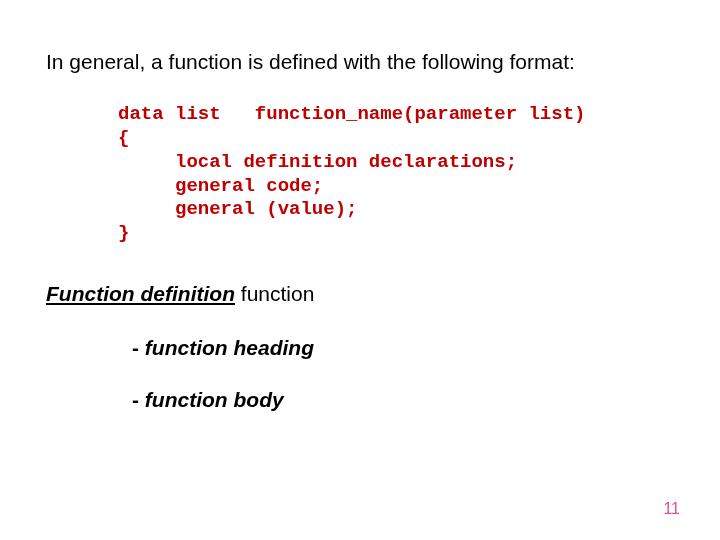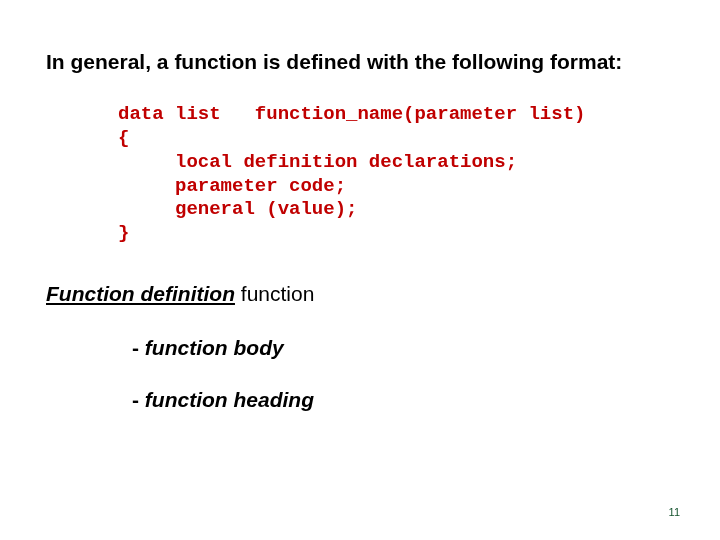--- a/index.html
+++ b/index.html
@@ -14,21 +14,21 @@
   }
   .slide {
     box-sizing: border-box;
     width: 720px;
     height: 540px;
     padding: 48px 46px 0 46px;
     position: relative;
   }
   .intro {
     font-size: 21px;
-    font-weight: bold;
+    font-weight: normal;
     line-height: 1.3;
     margin-bottom: 28px;
   }
   .code-block {
     font-family: "Courier New", Courier, monospace;
     font-size: 19px;
     font-weight: bold;
     color: #c00000;
     white-space: pre;
     line-height: 1.25;
@@ -50,45 +50,45 @@
     margin-left: 86px;
     margin-bottom: 28px;
   }
   .bullet .em {
     font-style: italic;
   }
   .page-num {
     position: absolute;
     right: 40px;
     bottom: 22px;
-    font-size: 11px;
-    color: #14532d;
+    font-size: 16px;
+    color: #ec4899;
   }
 </style>
 </head>
 <body>
 
 <div class="slide">
 
   <div class="intro">In general, a function is defined with the following format:</div>
 
   <div class="code-block"><span>data list   function_name(parameter list)</span>
 <span>{</span>
 <span>     local definition declarations;</span>
-<span>     parameter code;</span>
+<span>     general code;</span>
 <span>     general (value);</span>
 <span>}</span></div>
 
   <div class="definition">
     <span class="em">Function definition</span><span> function</span>
   </div>
 
   <div class="bullet">
-    <span>- </span><span class="em">function body</span>
+    <span>- </span><span class="em">function heading</span>
   </div>
 
   <div class="bullet">
-    <span>- </span><span class="em">function heading</span>
+    <span>- </span><span class="em">function body</span>
   </div>
 
   <div class="page-num">11</div>
 
 </div>
 
 </body></html>

